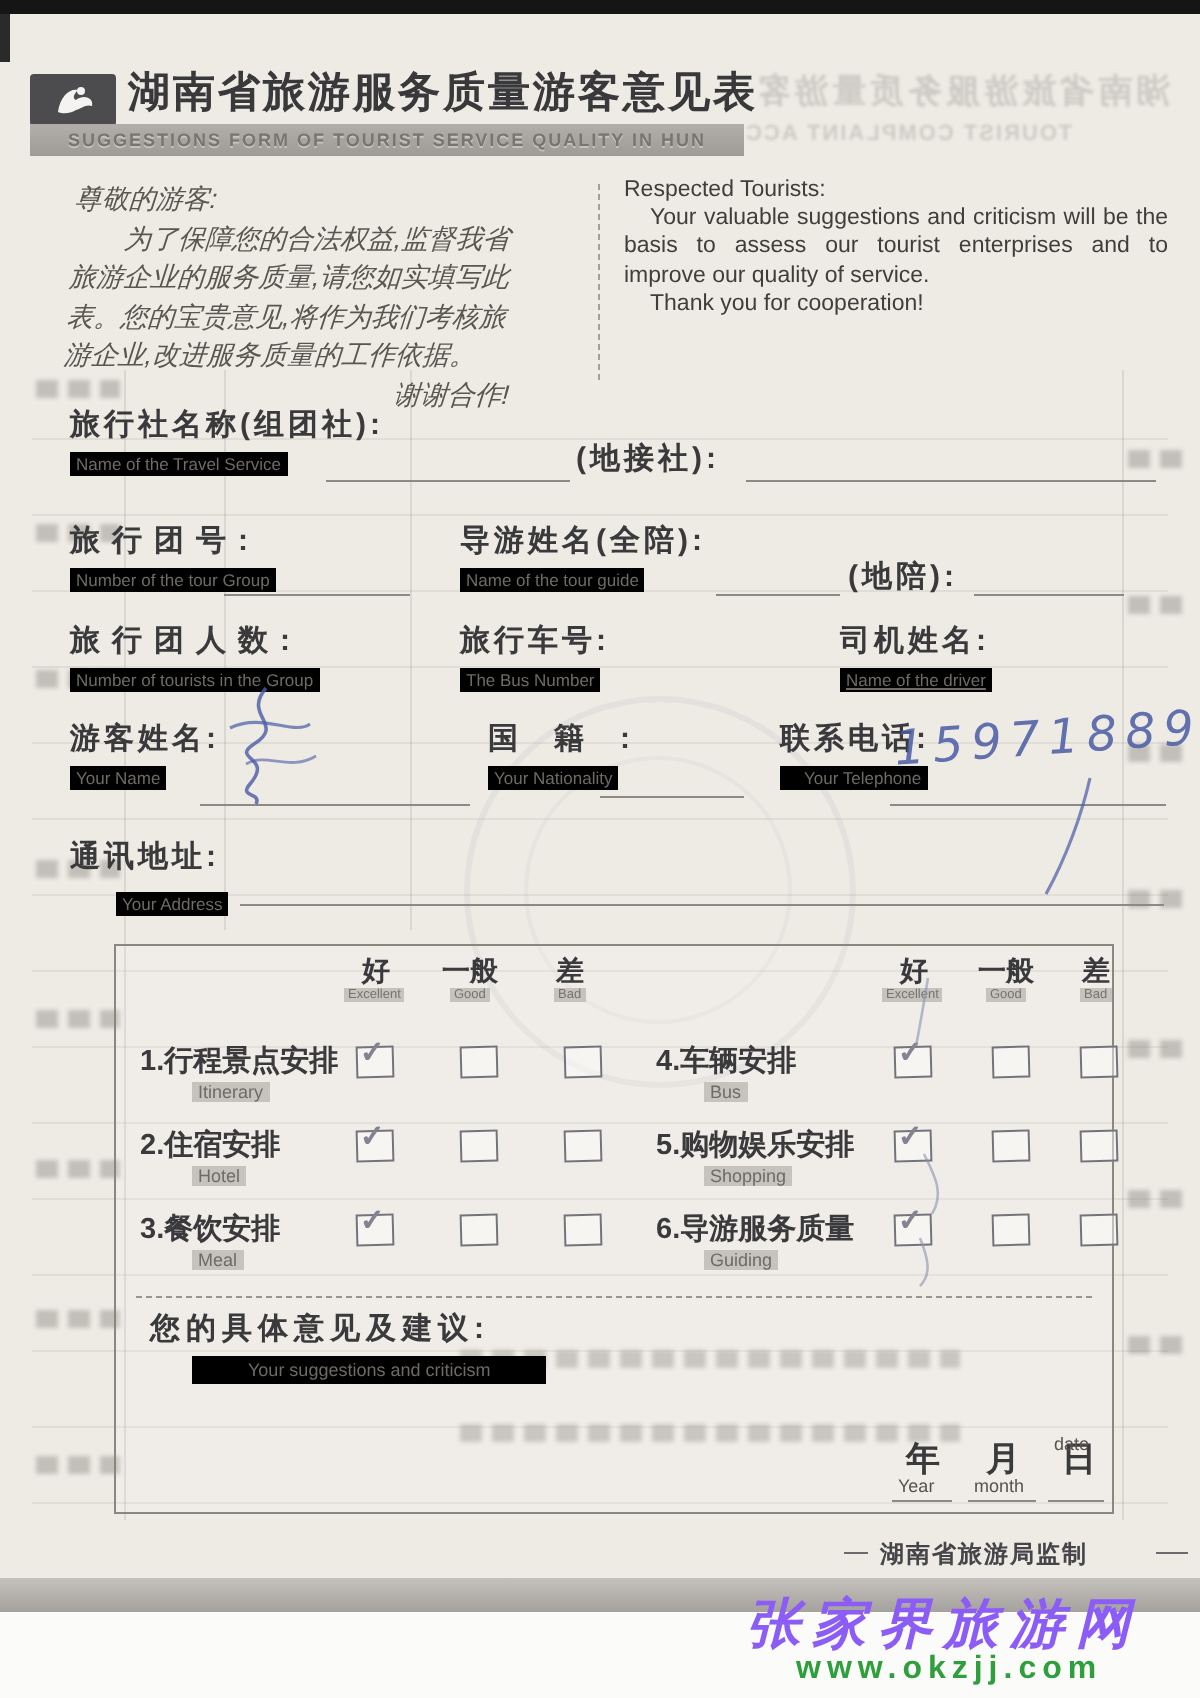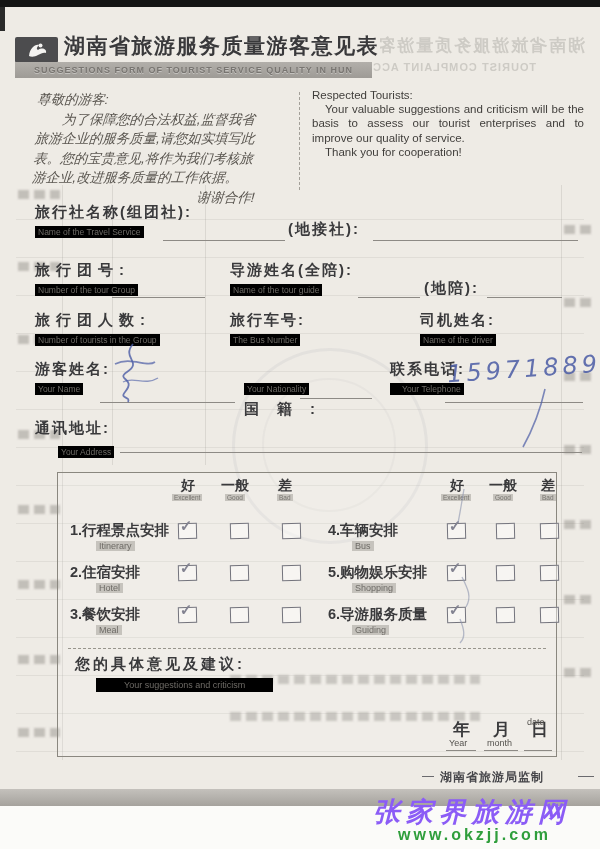--- a/index.html
+++ b/index.html
@@ -133,31 +133,31 @@
   <div class="abs sub" style="left:230px;top:284px;">Name  of  the  tour  guide</div>
   <div class="abs uline" style="left:358px;top:297px;width:62px;"></div>
   <div class="abs flabel" style="left:424px;top:279px;">(地陪):</div>
   <div class="abs uline" style="left:487px;top:297px;width:75px;"></div>
 
   <div class="abs flabel wide" style="left:35px;top:311px;">旅行团人数:</div>
   <div class="abs sub" style="left:35px;top:334px;">Number of tourists in the Group</div>
   <div class="abs flabel" style="left:230px;top:311px;">旅行车号:</div>
   <div class="abs sub" style="left:230px;top:334px;">The Bus Number</div>
   <div class="abs flabel" style="left:420px;top:311px;">司机姓名:</div>
-  <div class="abs sub" style="left:420px;top:334px;">Name of the driver</div>
+  <div class="abs sub" style="left:420px;top:334px;text-decoration:underline;">Name of the driver</div>
 
   <div class="abs flabel" style="left:35px;top:360px;">游客姓名:</div>
   <div class="abs sub" style="left:35px;top:383px;">Your  Name</div>
   <div class="abs uline" style="left:100px;top:402px;width:135px;"></div>
   <svg class="abs" style="left:103px;top:338px;" width="70" height="68">
     <path d="M30 6 C18 20 40 24 24 34 C12 42 34 40 22 54 C16 61 28 58 25 64" fill="none" stroke="#4a5ba5" stroke-width="1.8" opacity=".8"></path>
     <path d="M12 26 C28 18 44 30 52 24" fill="none" stroke="#4a5ba5" stroke-width="1.6" opacity=".7"></path>
     <path d="M20 44 C30 38 42 48 55 40" fill="none" stroke="#4a5ba5" stroke-width="1.4" opacity=".6"></path>
   </svg>
-  <div class="abs flabel" style="left:244px;top:360px;letter-spacing:18px;margin-top:40px;">国籍:</div>
+  <div class="abs flabel" style="left:244px;top:360px;letter-spacing:18px;">国籍:</div>
   <div class="abs sub" style="left:244px;top:383px;">Your  Nationality</div>
   <div class="abs uline" style="left:300px;top:398px;width:72px;"></div>
   <div class="abs flabel" style="left:390px;top:360px;">联系电话:</div>
   <div class="abs sub" style="left:390px;top:383px;padding-left:12px;">Your  Telephone</div>
   <div class="abs uline" style="left:445px;top:402px;width:138px;"></div>
   <div class="abs hand-phone" style="left:447px;top:355px;">15971889</div>
   <svg class="abs" style="left:505px;top:385px;" width="60" height="70">
     <path d="M40 4 C36 22 28 44 18 62" fill="none" stroke="#4a5ba5" stroke-width="1.6" opacity=".7"></path>
   </svg>
 

